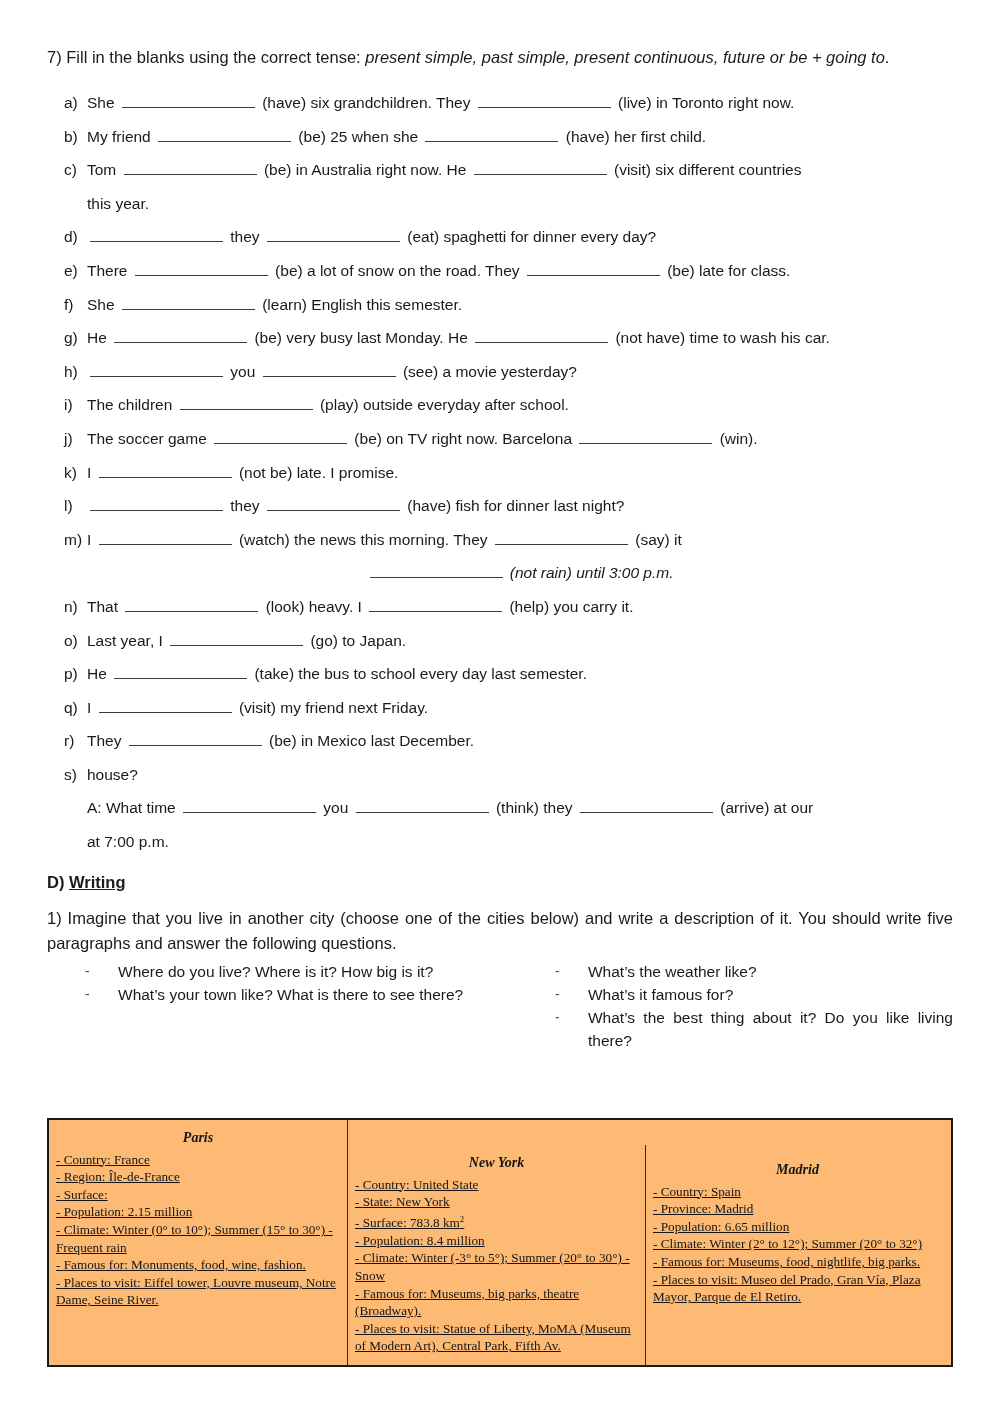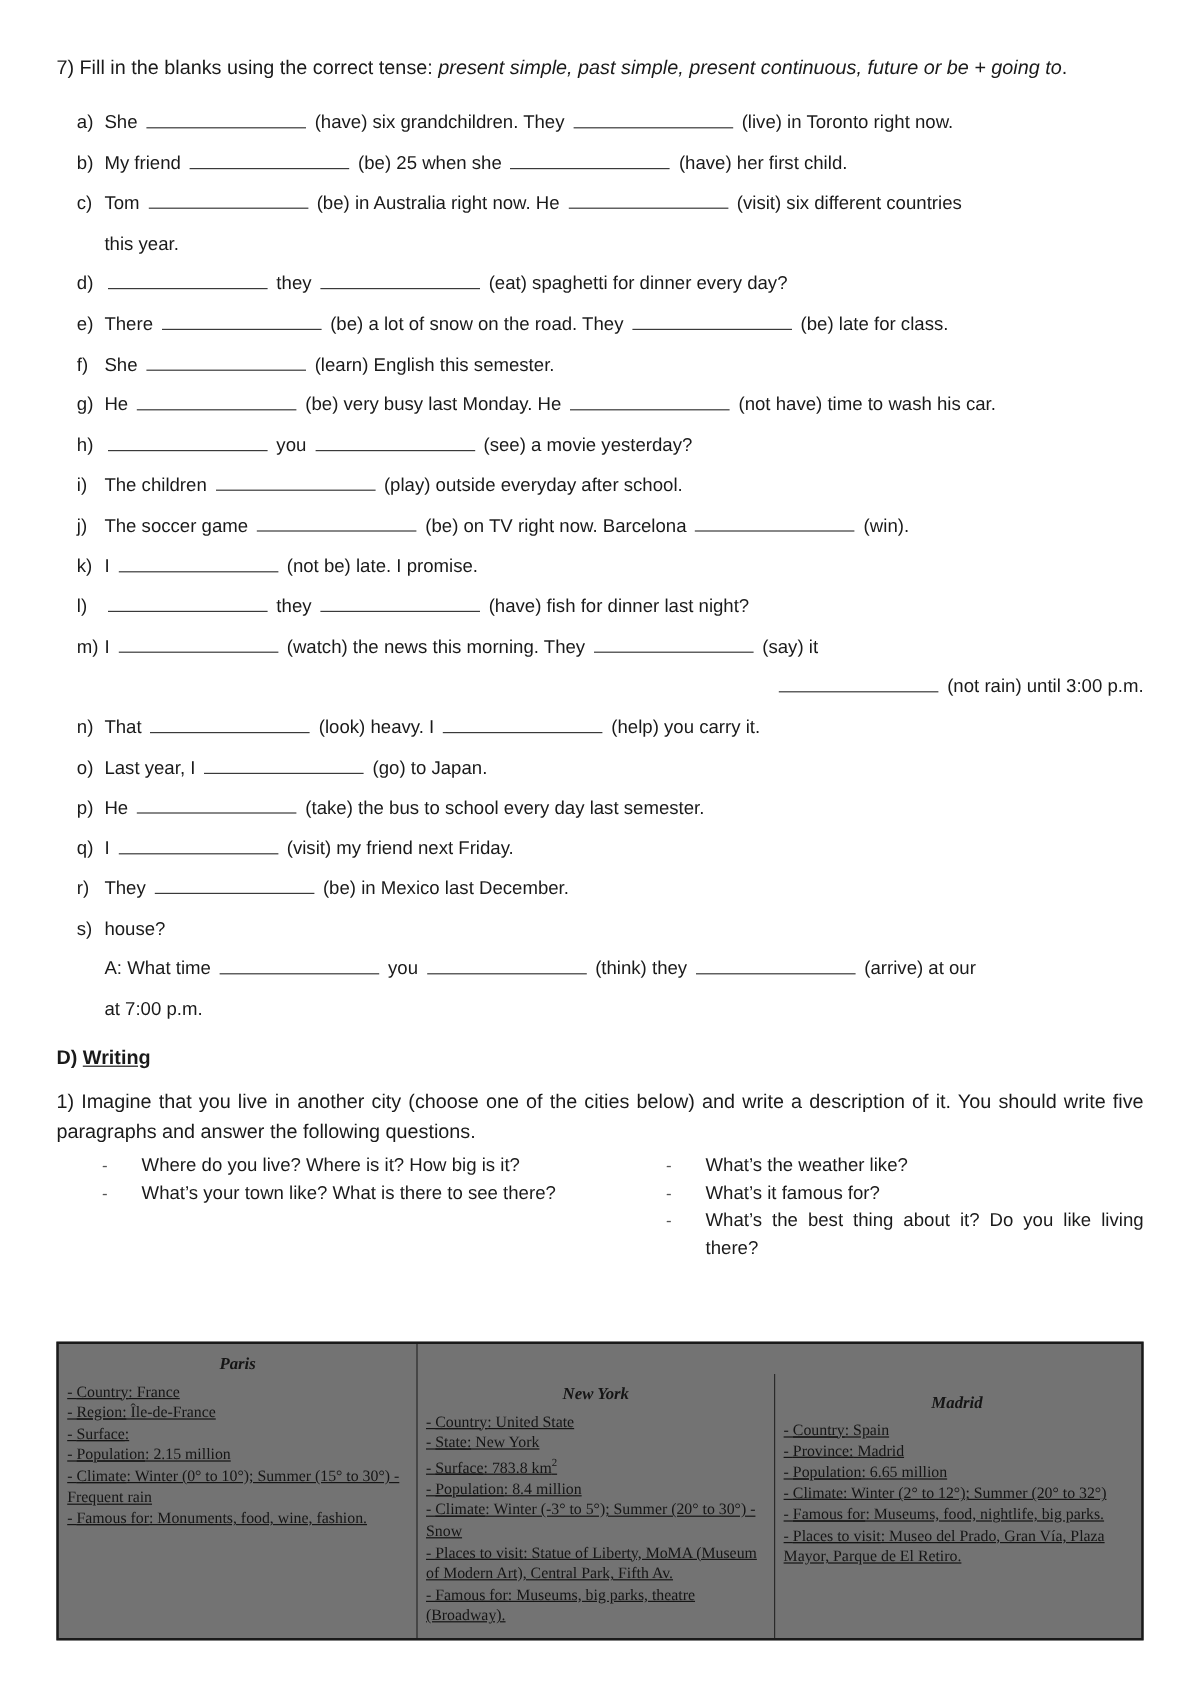--- a/index.html
+++ b/index.html
@@ -53,21 +53,21 @@
   }
   .q-body {
     flex: 1 1 auto;
     min-width: 0;
   }
   .q-body.justify {
     text-align: justify;
     text-justify: inter-word;
   }
   .q-body.justify > .jline { display: block; }
-  .q-body.justify > .jline.last { text-align: right; }
+  .q-body.justify > .jline.last { text-align: center; font-style: italic; }
 
   .blank {
     display: inline-block;
     border-bottom: 1.6px solid #3a3a3a;
     height: 15px;
     vertical-align: baseline;
     margin: 0 3px;
   }
   .bl-std { width: 133px; }
 
@@ -119,21 +119,21 @@
   .b-text.noj { text-align: left; }
 
   
   .city-table {
     position: absolute;
     left: 47px;
     top: 1118px;
     width: 906px;
     border: 2.2px solid #1a1a1a;
     display: flex;
-    background: #737373;
+    background: #fdba74;
   }
   .city-col {
     flex: 0 0 auto;
     padding: 9px 7px 10px 7px;
     font-family: "Liberation Serif", serif;
     font-size: 13.2px;
     line-height: 17.6px;
     color: #151515;
   }
   .city-col.c0 { width: 299px; border-right: 1.3px solid #2a2a2a; }
@@ -302,31 +302,32 @@
 <div class="city-table">
 
   <div class="city-col c0">
     <div class="city-name">Paris</div>
     <div class="city-row"><span>- </span><span class="lbl">Country</span><span>: France</span></div>
     <div class="city-row"><span>- </span><span class="lbl">Region:</span><span>  Île-de-France</span></div>
     <div class="city-row"><span>- </span><span class="lbl">Surface</span><span>:</span></div>
     <div class="city-row"><span>- </span><span class="lbl">Population</span><span>: 2.15 million</span></div>
     <div class="city-row"><span>- </span><span class="lbl">Climate</span><span>: Winter (0° to 10°); Summer (15° to 30°) - Frequent rain</span></div>
     <div class="city-row"><span>- </span><span class="lbl">Famous for</span><span>: Monuments, food, wine, fashion.</span></div>
+    <div class="city-row"><span>- </span><span class="lbl">Places to visit</span><span>: Eiffel tower, Louvre museum, Notre Dame, Seine River.</span></div>
   </div>
 
   <div class="city-col c1">
     <div class="city-name">New York</div>
     <div class="city-row"><span>- </span><span class="lbl">Country</span><span>: United State</span></div>
     <div class="city-row"><span>- </span><span class="lbl">State:</span><span>  New York</span></div>
     <div class="city-row"><span>- </span><span class="lbl">Surface</span><span>: 783.8 km</span><sup>2</sup></div>
     <div class="city-row"><span>- </span><span class="lbl">Population</span><span>: 8.4 million</span></div>
     <div class="city-row"><span>- </span><span class="lbl">Climate</span><span>: Winter (-3° to 5°); Summer (20° to 30°) - Snow</span></div>
+    <div class="city-row"><span>- </span><span class="lbl">Famous for</span><span>: Museums, big parks, theatre (Broadway).</span></div>
     <div class="city-row"><span>- </span><span class="lbl">Places to visit</span><span>: Statue of Liberty, MoMA (Museum of Modern Art), Central Park, Fifth Av.</span></div>
-    <div class="city-row"><span>- </span><span class="lbl">Famous for</span><span>: Museums, big parks, theatre (Broadway).</span></div>
   </div>
 
   <div class="city-col c2">
     <div class="city-name">Madrid</div>
     <div class="city-row"><span>- </span><span class="lbl">Country</span><span>: Spain</span></div>
     <div class="city-row"><span>- </span><span class="lbl">Province:</span><span>  Madrid</span></div>
     <div class="city-row"><span>- </span><span class="lbl">Population</span><span>: 6.65 million</span></div>
     <div class="city-row"><span>- </span><span class="lbl">Climate</span><span>: Winter (2° to 12°); Summer (20° to 32°)</span></div>
     <div class="city-row"><span>- </span><span class="lbl">Famous for</span><span>: Museums, food, nightlife, big parks.</span></div>
     <div class="city-row"><span>- </span><span class="lbl">Places to visit</span><span>: Museo del Prado, Gran Vía, Plaza Mayor, Parque de El Retiro.</span></div>

